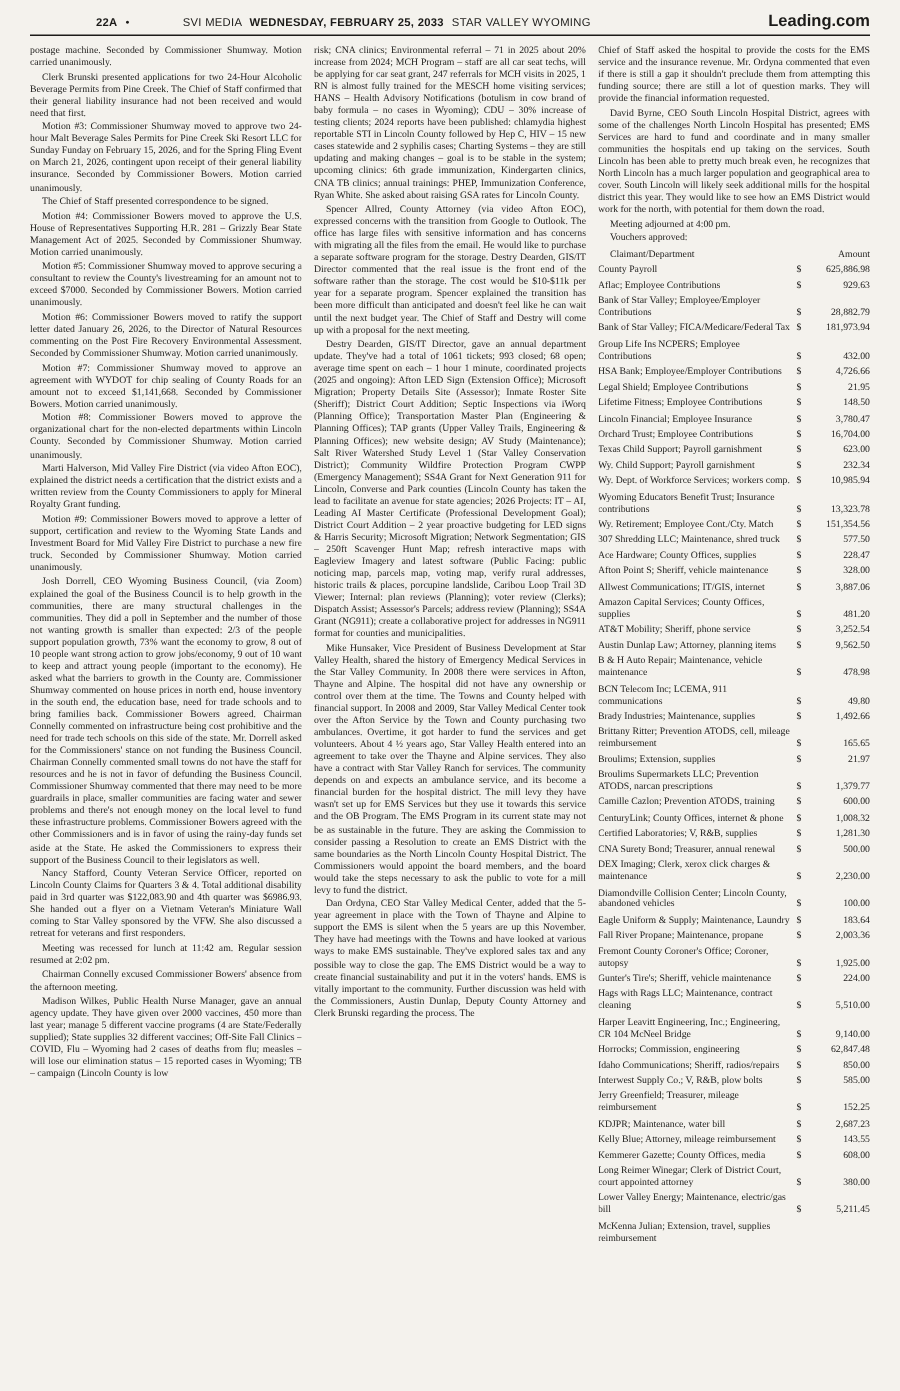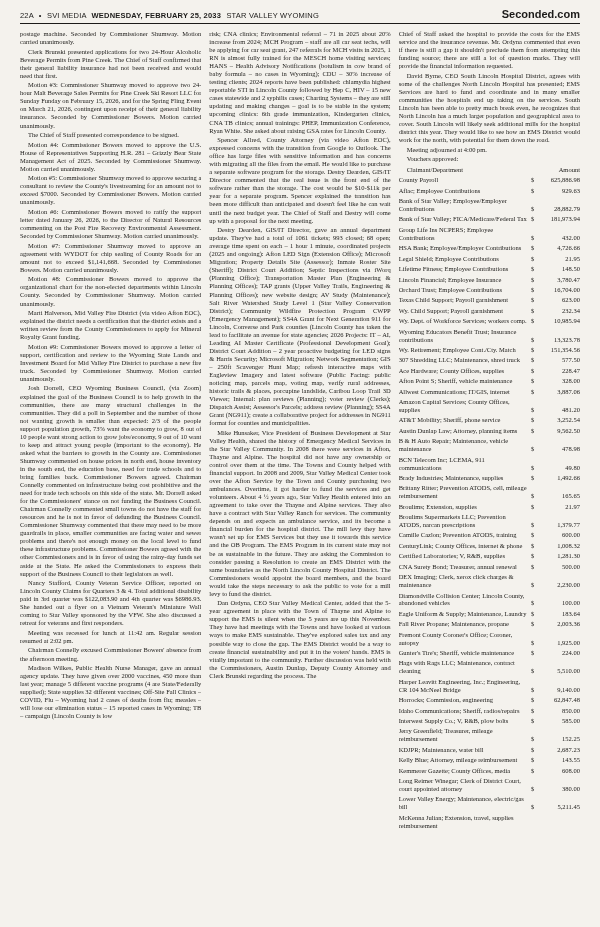--- a/index.html
+++ b/index.html
@@ -17,23 +17,23 @@
     background:#f4f2ed;
   }
   
   .masthead{
     display:flex;justify-content:space-between;align-items:baseline;
     font-family:"Liberation Sans", sans-serif;
     padding-bottom:3px;
     border-bottom:1.5px solid #1c1b19;
   }
   .masthead-left{font-size:7.5px;letter-spacing:.2px;white-space:nowrap;}
-  .masthead-left .pg{font-weight:normal;}
+  .masthead-left .pg{font-weight:bold;margin-left:44px;}
   .masthead-left .sep{margin:0 3px;}
-  .masthead-left .brand{font-weight:normal;}
+  .masthead-left .brand{font-weight:normal;margin-left:30px;}
   .masthead-left .date{font-weight:bold;margin-left:3px;}
   .masthead-left .region{margin-left:3px;}
   .masthead-right{font-size:11px;font-weight:bold;}
   
   .cols{
     display:flex;gap:8px;
     margin-top:6px;
     height:880px;
     overflow:hidden;
   }
@@ -70,21 +70,21 @@
 <div class="page">
 
   <div class="masthead">
     <div class="masthead-left">
       <span class="pg">22A</span>
       <span class="sep">•</span>
       <span class="brand">SVI MEDIA</span>
       <span class="date">WEDNESDAY, FEBRUARY 25, 2033</span>
       <span class="region">STAR VALLEY WYOMING</span>
     </div>
-    <div class="masthead-right">Seconded.com</div>
+    <div class="masthead-right">Leading.com</div>
   </div>
 
   <div class="cols">
 
     <div class="col">
       <div class="paras">
           <p>postage machine. Seconded by Commissioner Shumway. Motion carried unanimously.</p>
           <p>Clerk Brunski presented applications for two 24-Hour Alcoholic Beverage Permits from Pine Creek. The Chief of Staff confirmed that their general liability insurance had not been received and would need that first.</p>
           <p>Motion #3: Commissioner Shumway moved to approve two 24-hour Malt Beverage Sales Permits for Pine Creek Ski Resort LLC for Sunday Funday on February 15, 2026, and for the Spring Fling Event on March 21, 2026, contingent upon receipt of their general liability insurance. Seconded by Commissioner Bowers. Motion carried unanimously.</p>
           <p>The Chief of Staff presented correspondence to be signed.</p>

